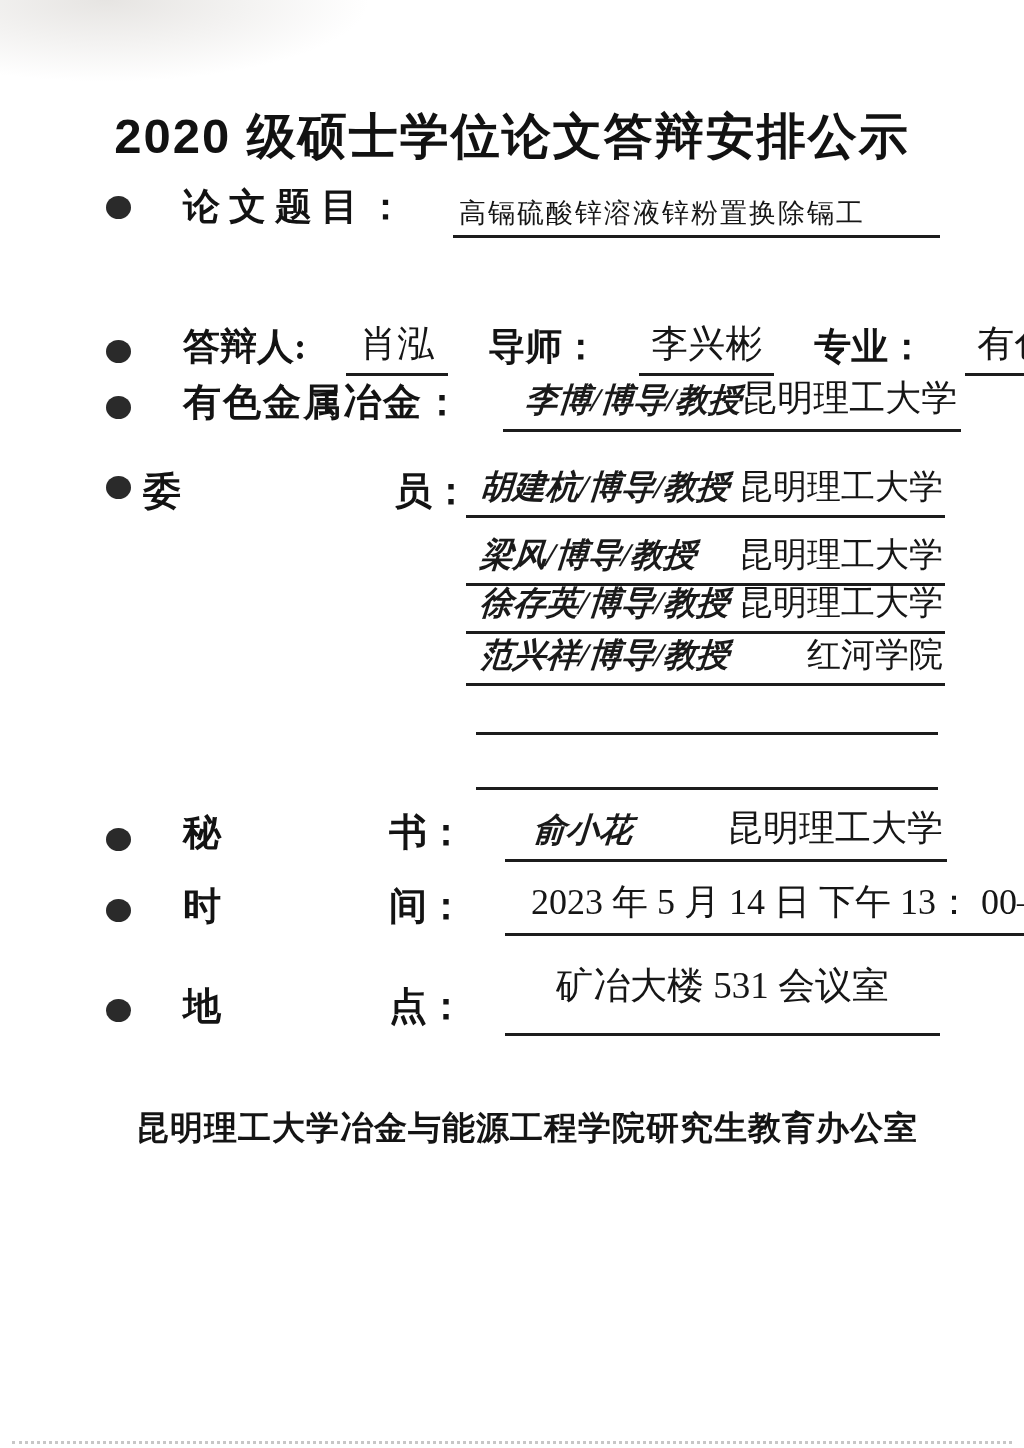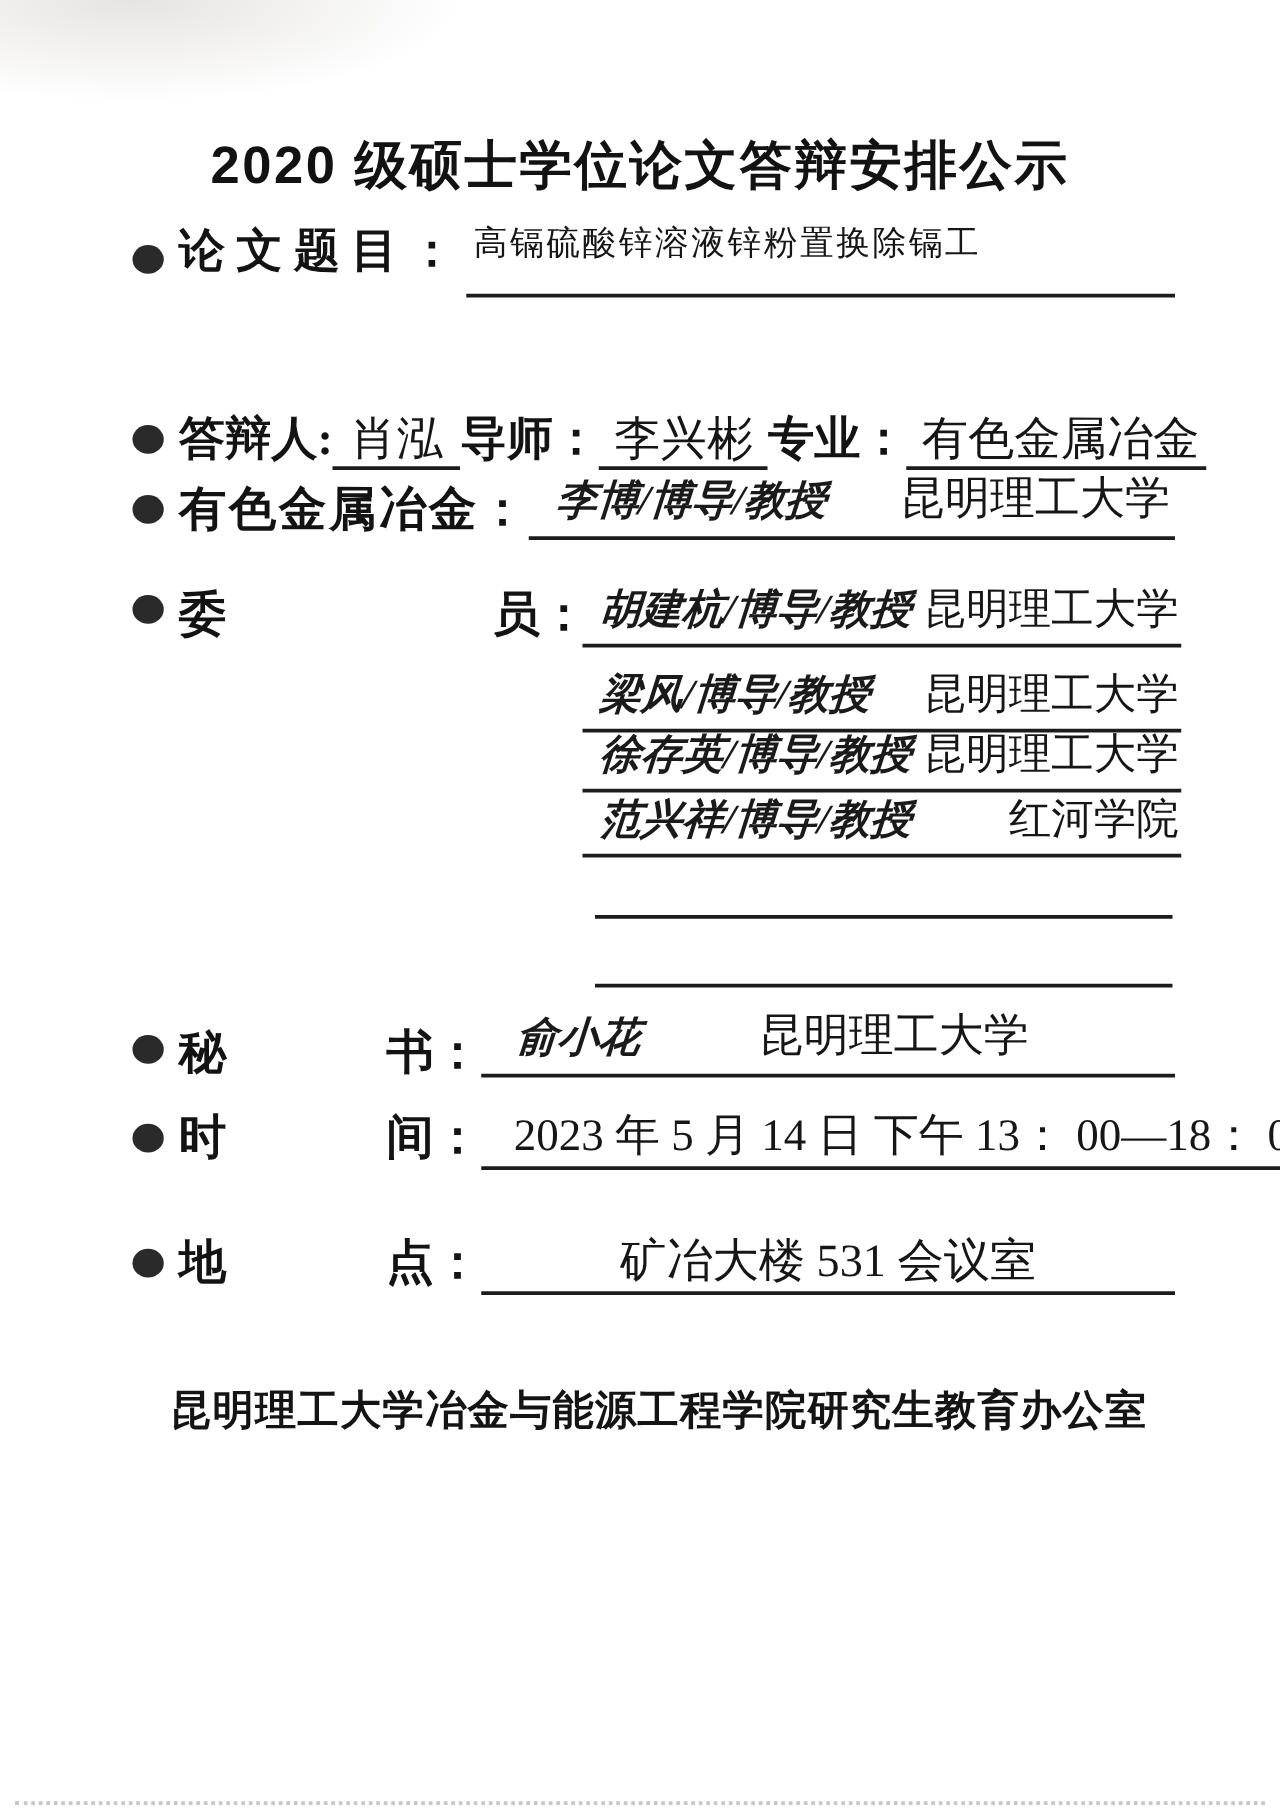--- a/index.html
+++ b/index.html
@@ -17,25 +17,25 @@
     pointer-events:none;
   }
   .scan-bottom{
     position:absolute;left:12px;right:12px;top:1441px;height:0;
     border-top:3px dotted rgba(70,70,70,0.30);
   }
   .title{
     position:absolute;top:104px;left:0;width:100%;
     text-align:center;margin:0;
     font-family:"Liberation Sans","DejaVu Sans",sans-serif;
-    font-size:42px;font-weight:bold;letter-spacing:2px;color:#121212;
+    font-size:49px;font-weight:bold;letter-spacing:2px;color:#121212;
   }
   .row{
     position:absolute;left:106px;right:84px;
-    display:flex;white-space:nowrap;
+    display:flex;align-items:flex-end;white-space:nowrap;gap:40px;
   }
   .bullet{
     width:25px;height:23px;border-radius:50%;
     background:#2a2a2a;flex:none;align-self:center;margin-right:12px;
   }
   .lbl{font-weight:bold;font-size:37px;color:#131313;}
   .lbl.sp{letter-spacing:9px;}
   .lbl.sp2{letter-spacing:2px;}
   .val{font-size:37px;color:#161616;}
   .ul{border-bottom:3px solid #1c1c1c;}

